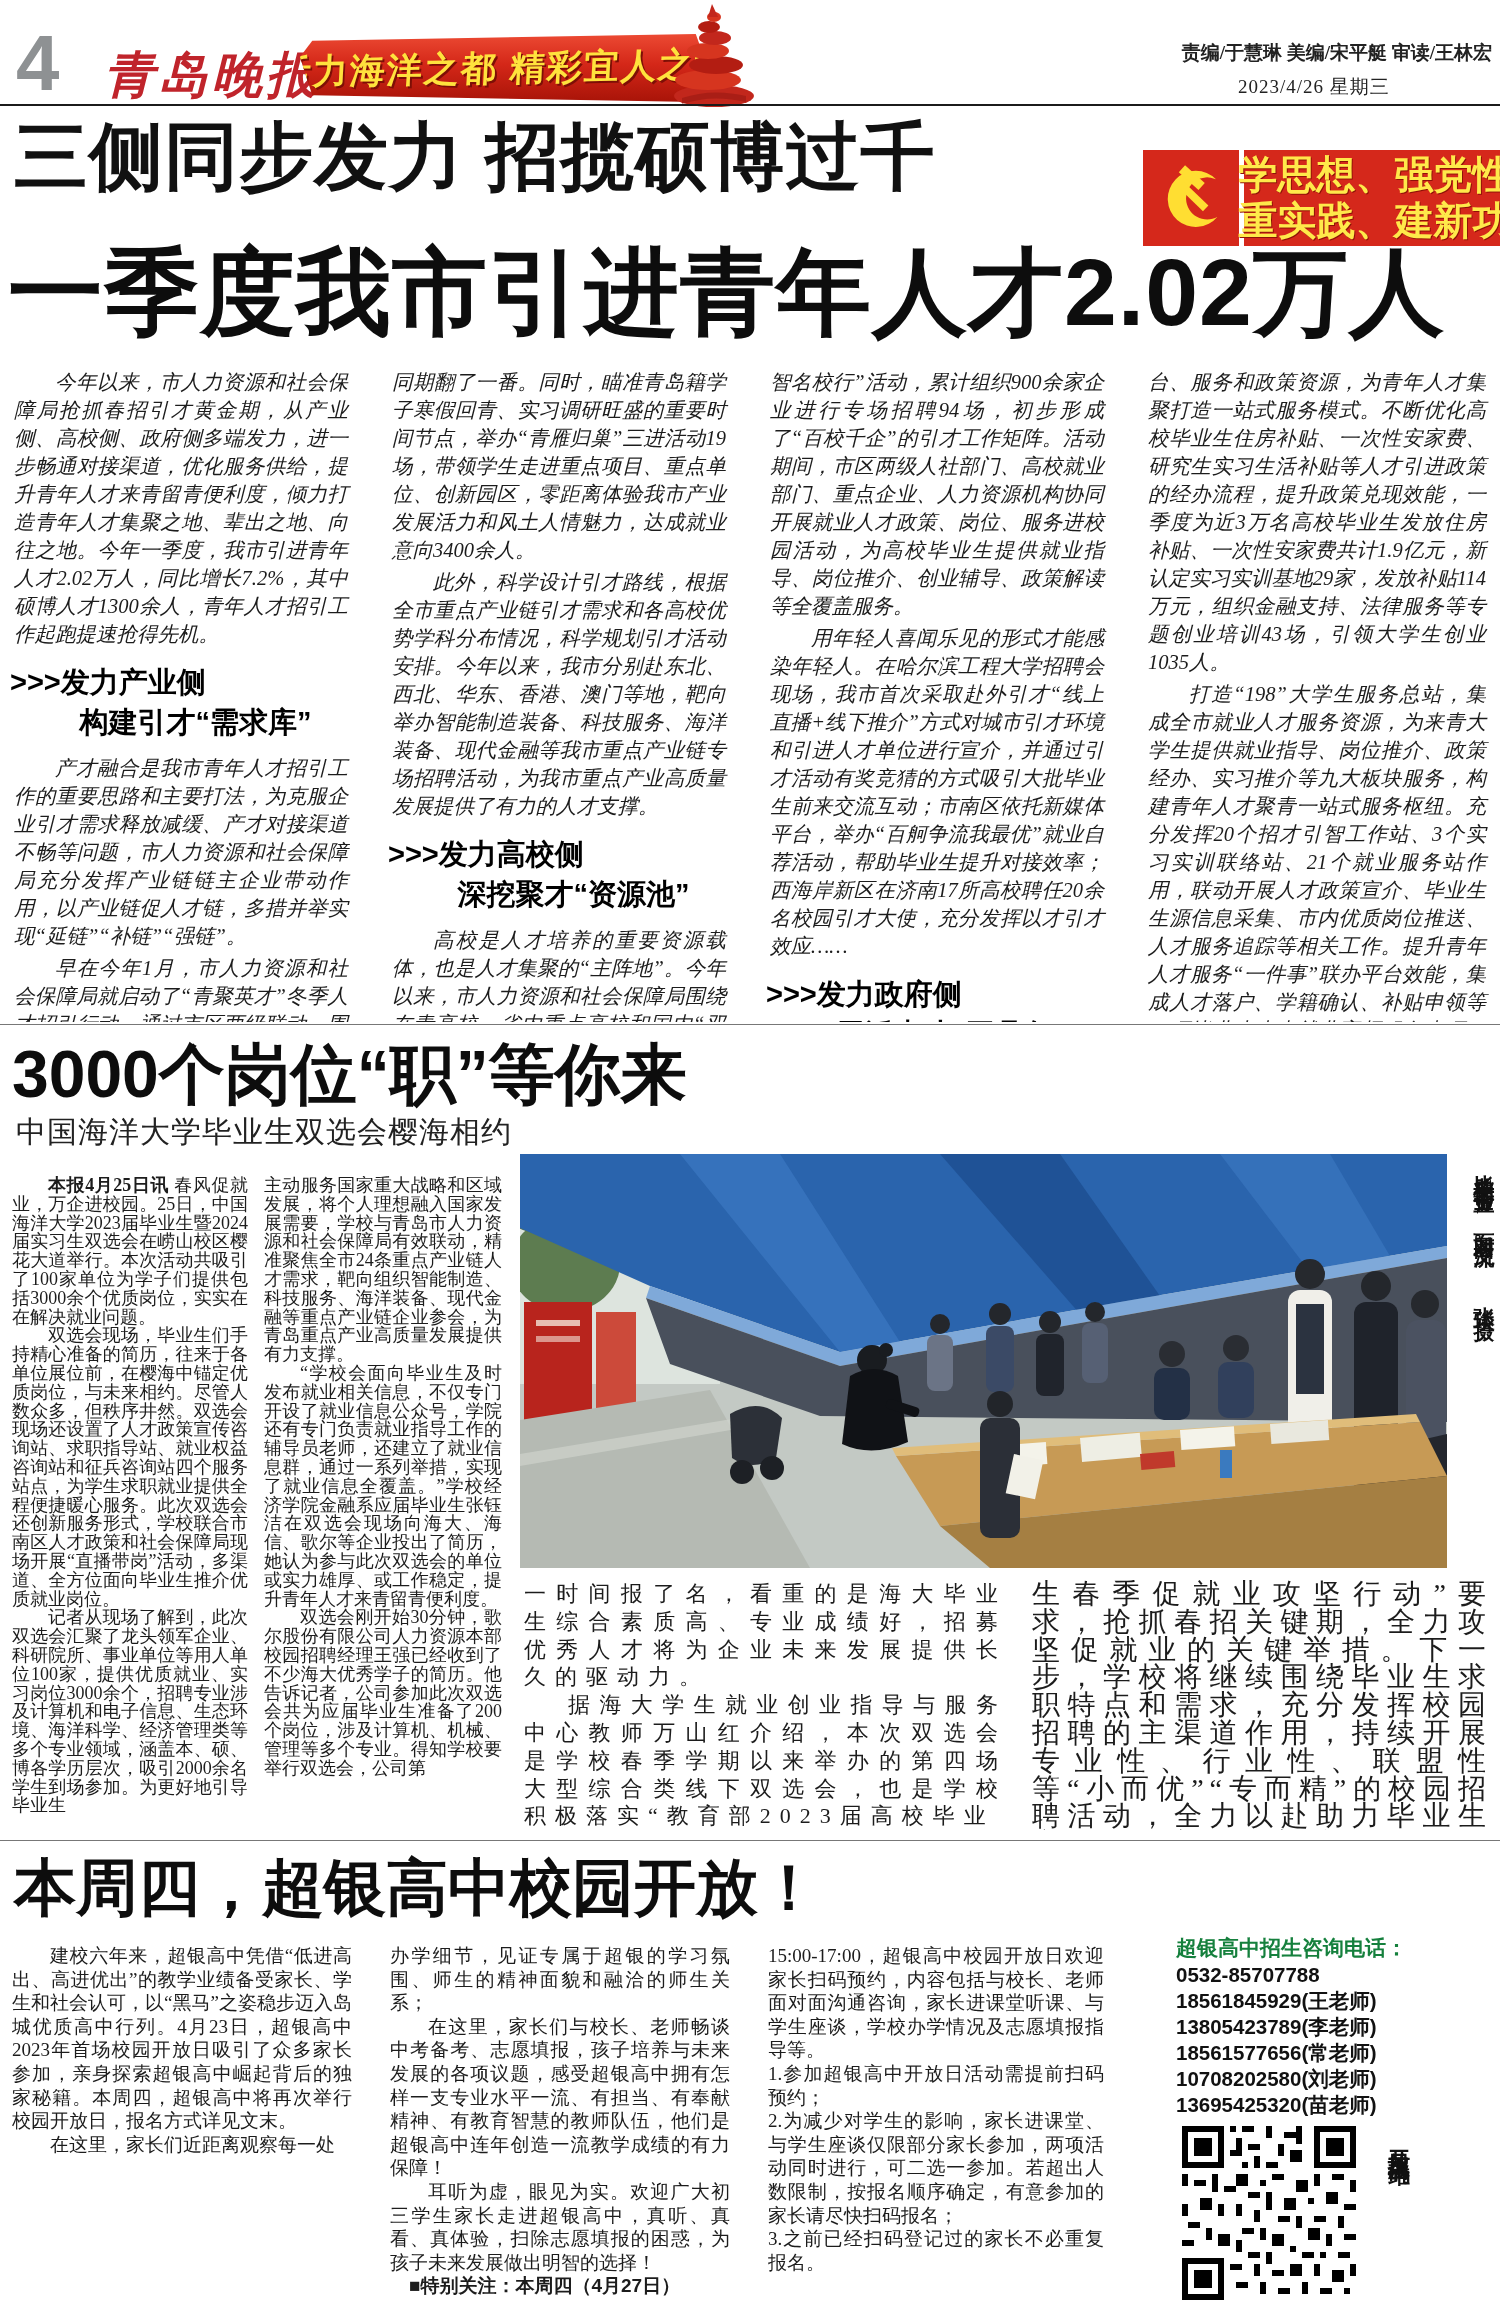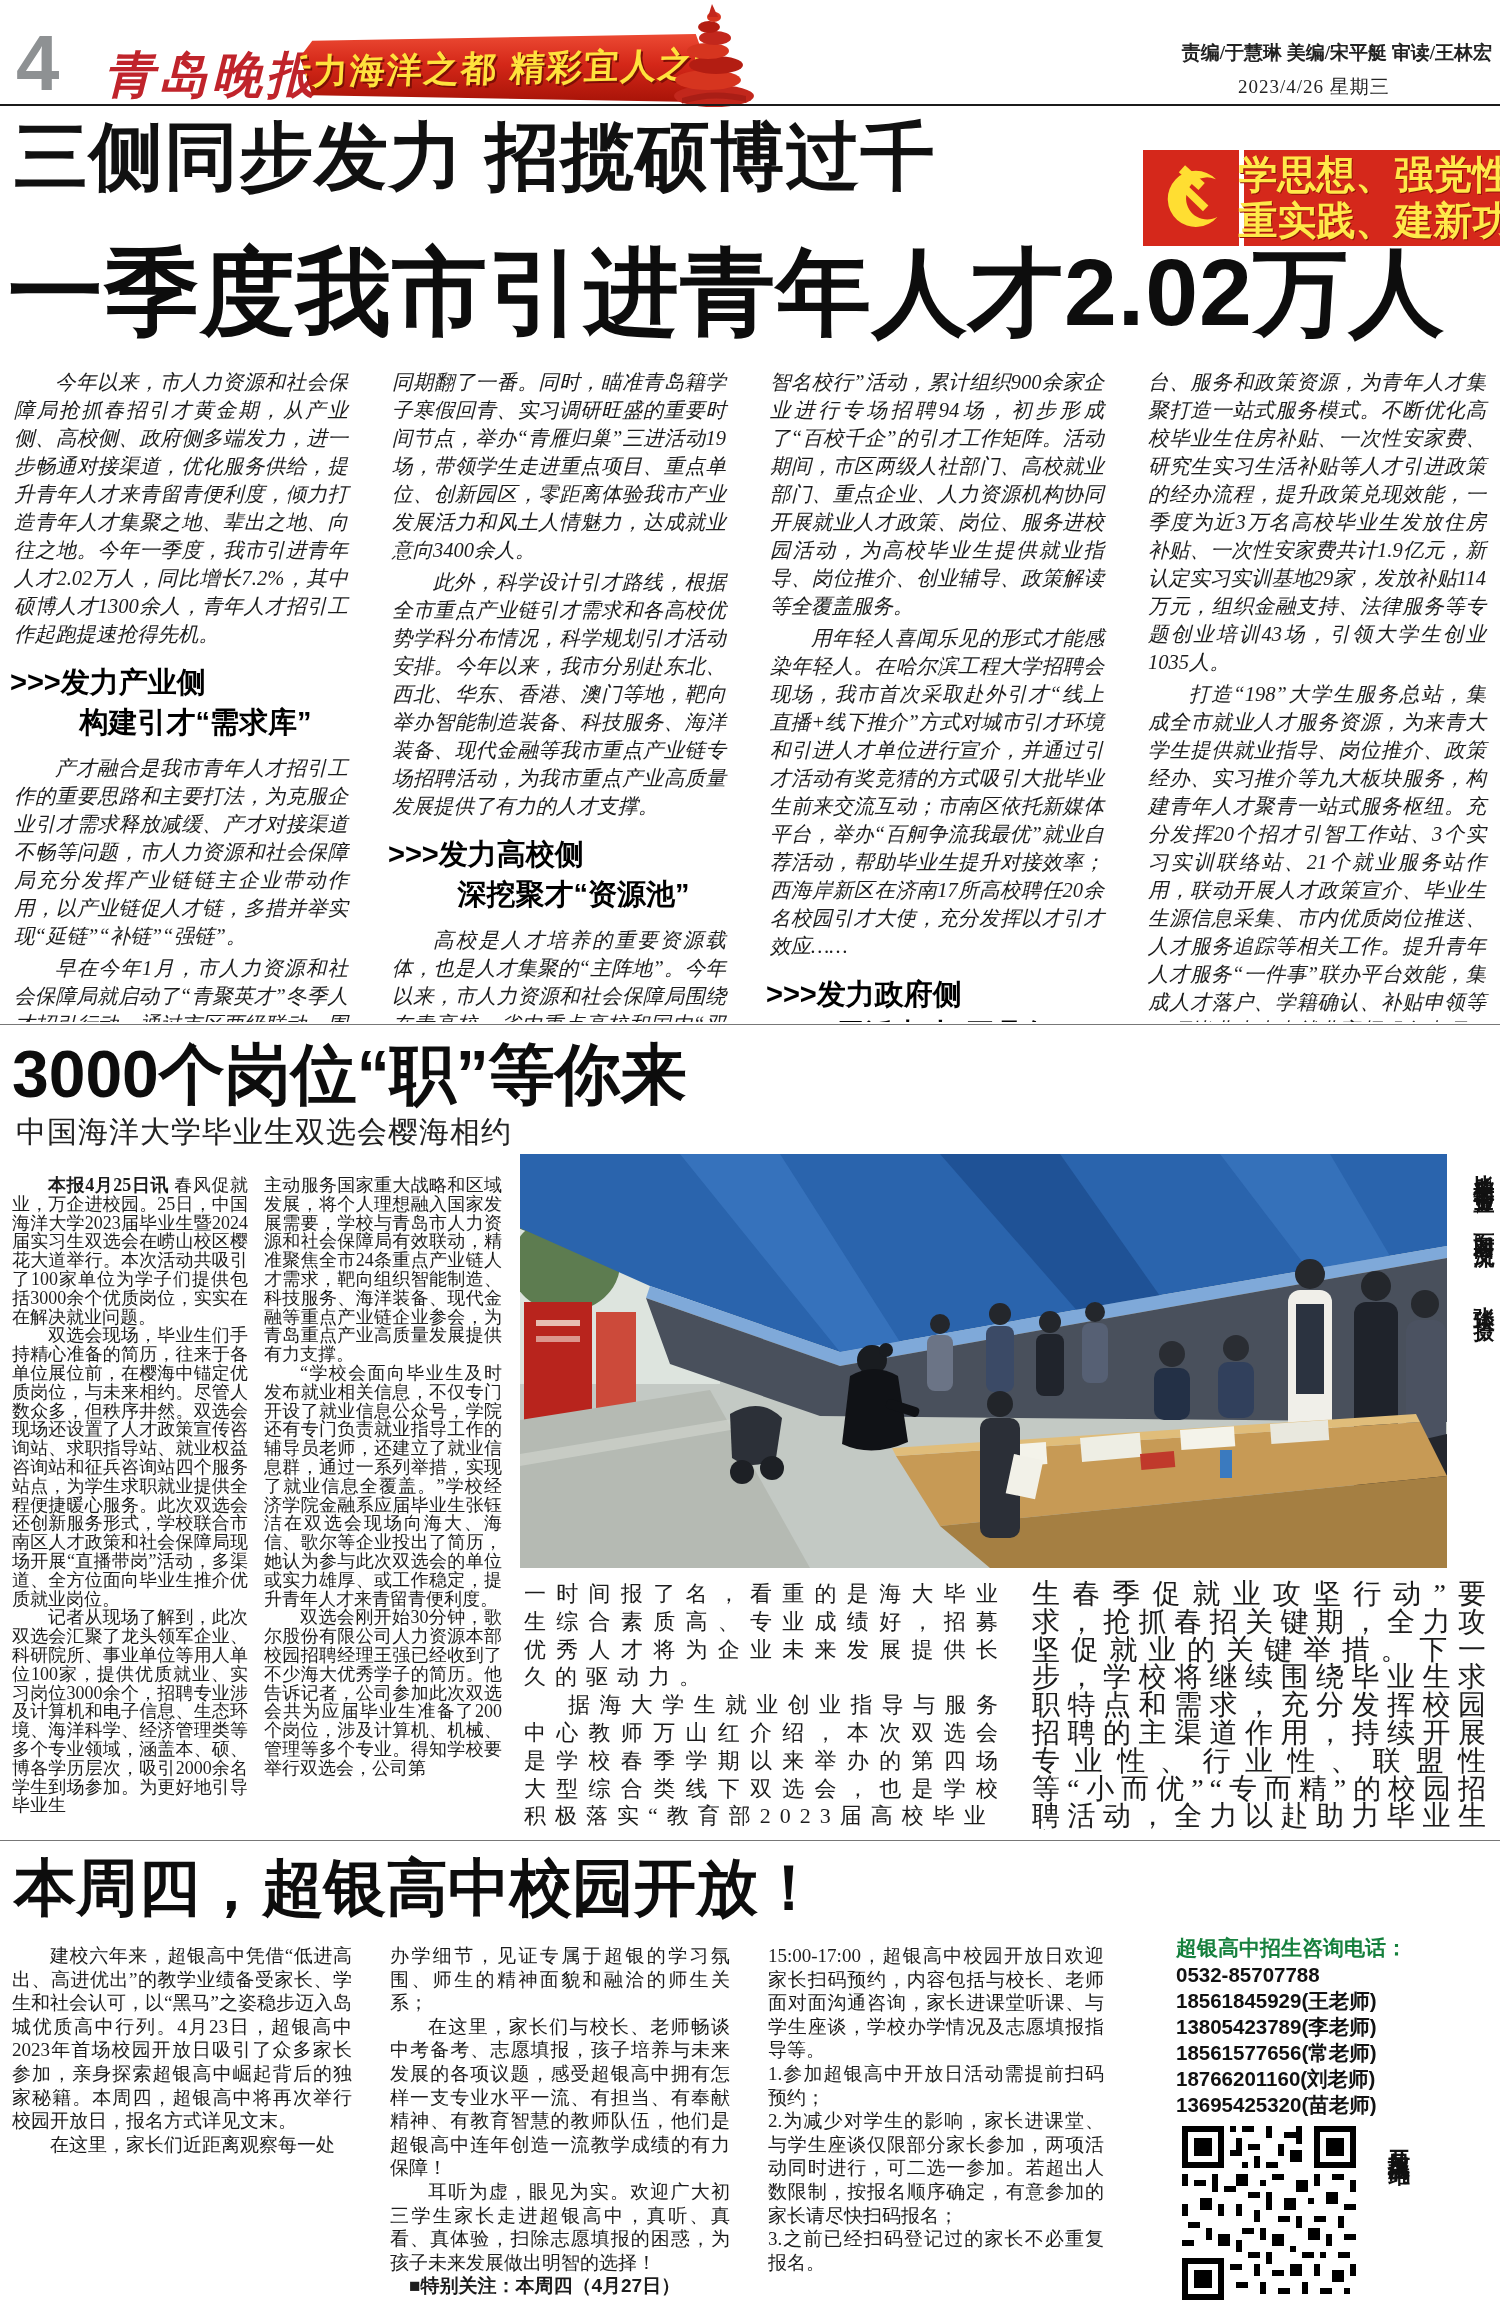--- a/index.html
+++ b/index.html
@@ -282,21 +282,21 @@
     <p class="cont">2.为减少对学生的影响，家长进课堂、与学生座谈仅限部分家长参加，两项活动同时进行，可二选一参加。若超出人数限制，按报名顺序确定，有意参加的家长请尽快扫码报名；</p>
     <p class="cont">3.之前已经扫码登记过的家长不必重复报名。</p>
   </div>
 
   <div class="abs info-heading">超银高中招生咨询电话：</div>
   <div class="abs phones">
     <div>0532-85707788</div>
     <div>18561845929(王老师)</div>
     <div>13805423789(李老师)</div>
     <div>18561577656(常老师)</div>
-    <div>18766201160(刘老师)</div>
+    <div>10708202580(刘老师)</div>
     <div>13695425320(苗老师)</div>
   </div>
 
   <div class="abs qr">
     <svg width="174" height="174" viewBox="0 0 29 29" shape-rendering="crispEdges">
       <rect width="29" height="29" fill="#ffffff"></rect>
       <g fill="#000000">
         <rect x="0" y="0" width="7" height="7"></rect>
           <rect x="22" y="0" width="7" height="7"></rect>
           <rect x="0" y="22" width="7" height="7"></rect>

